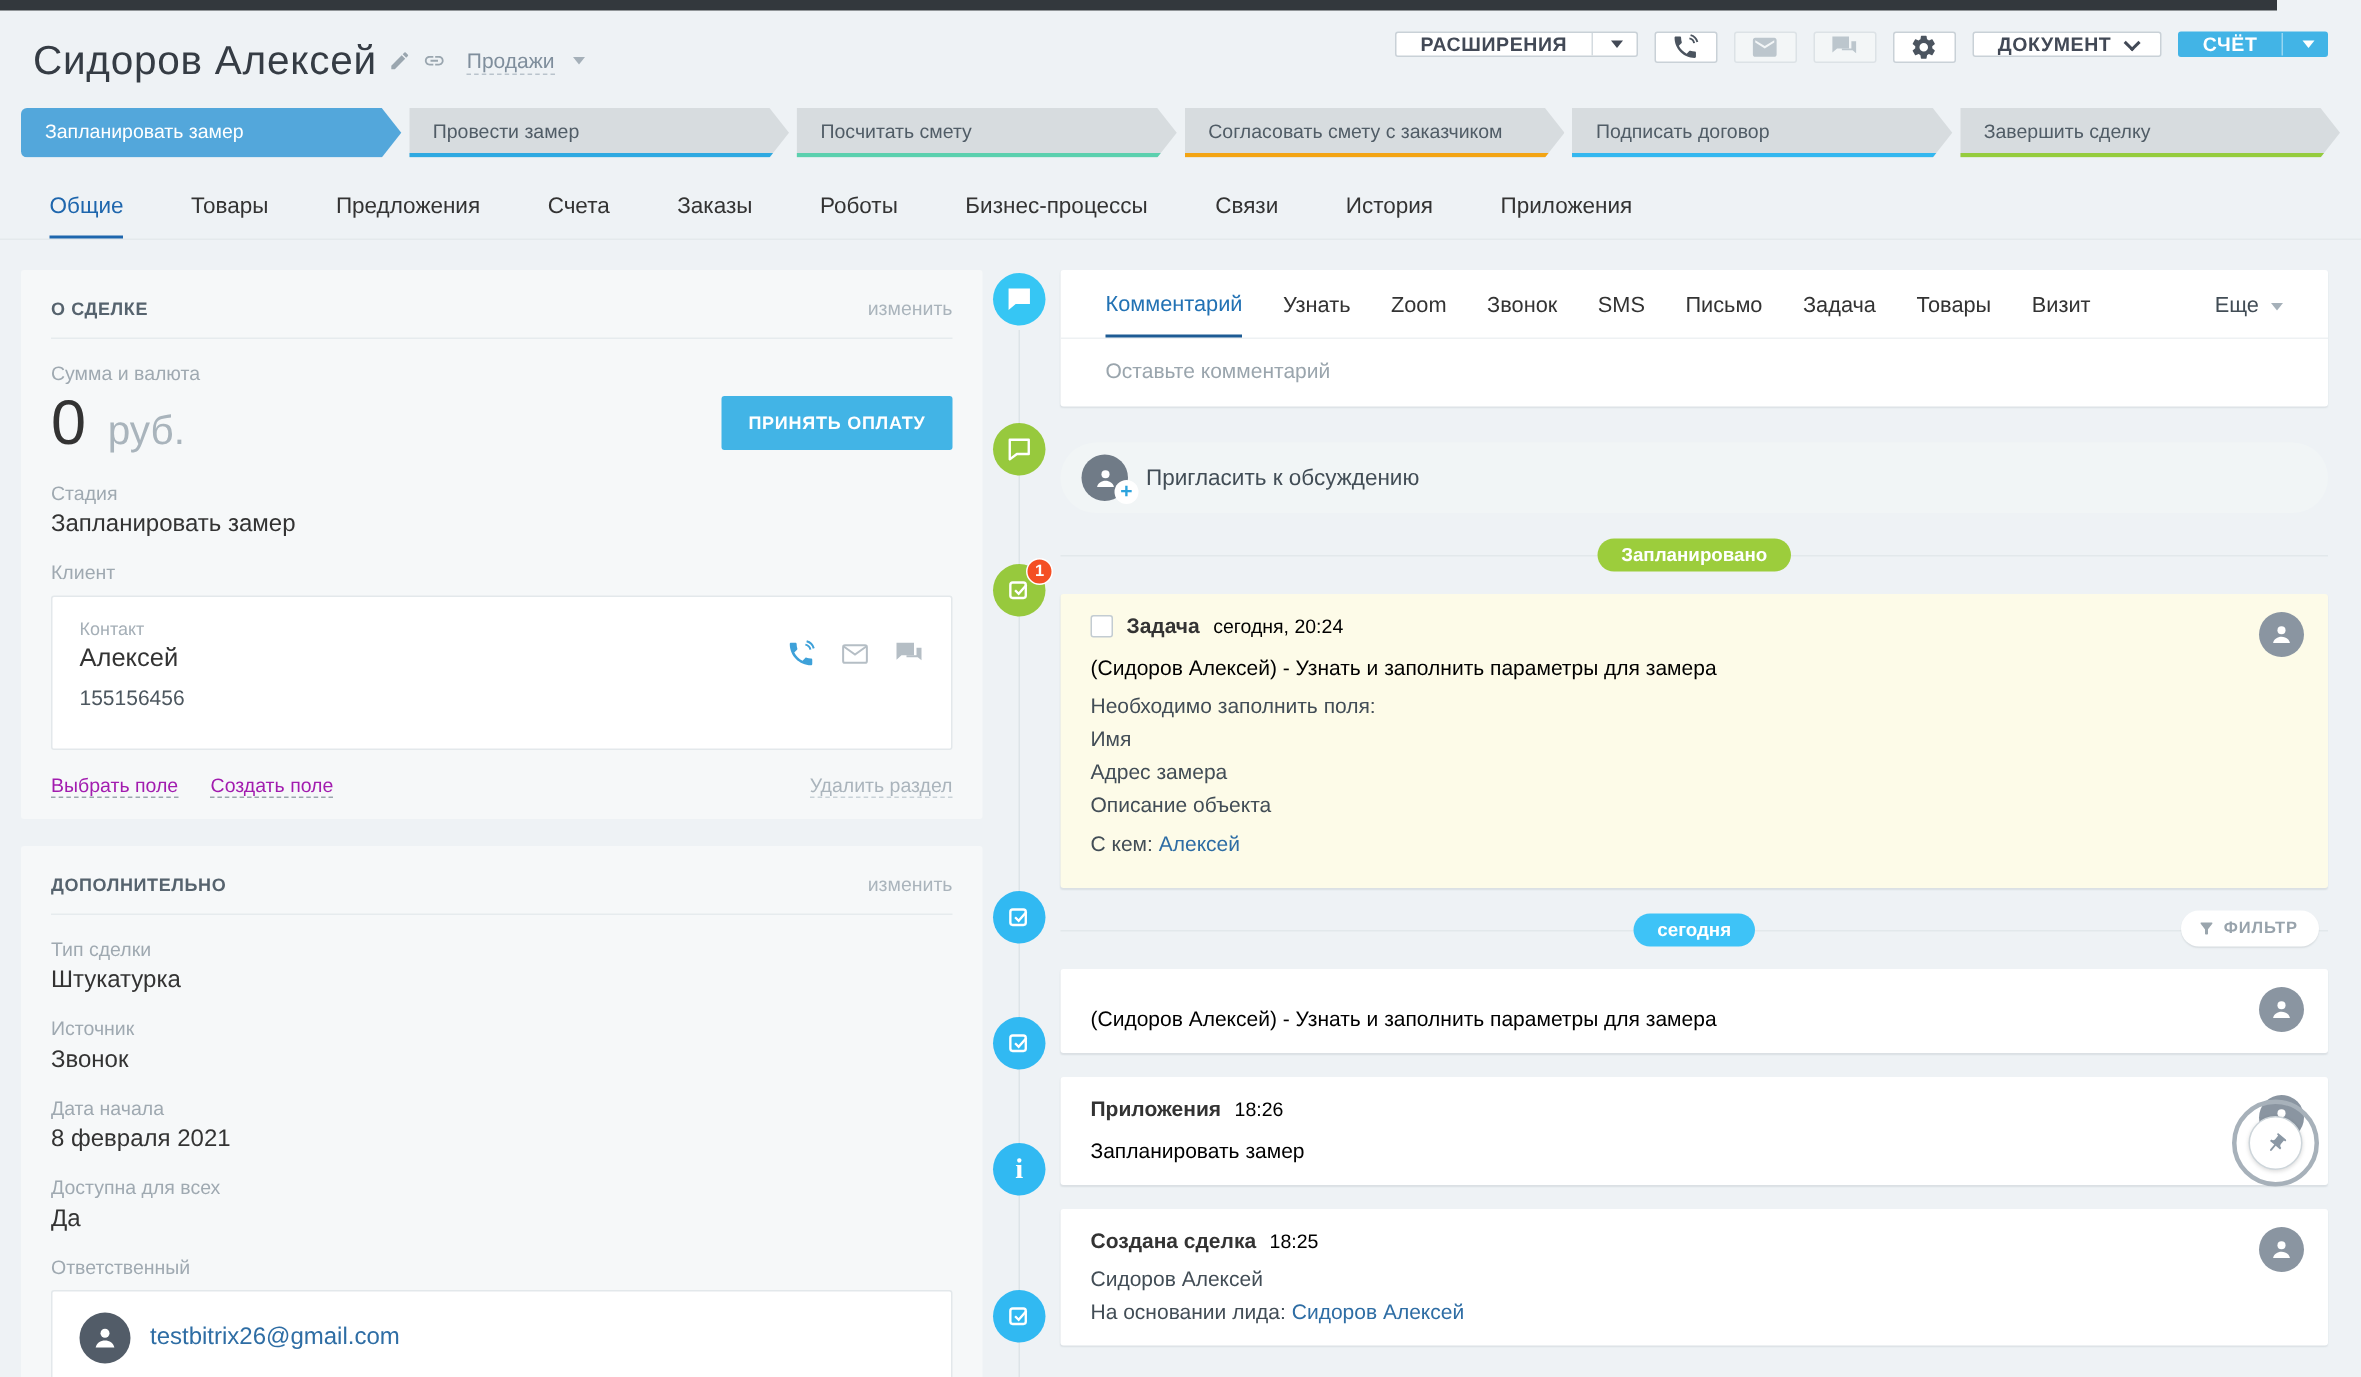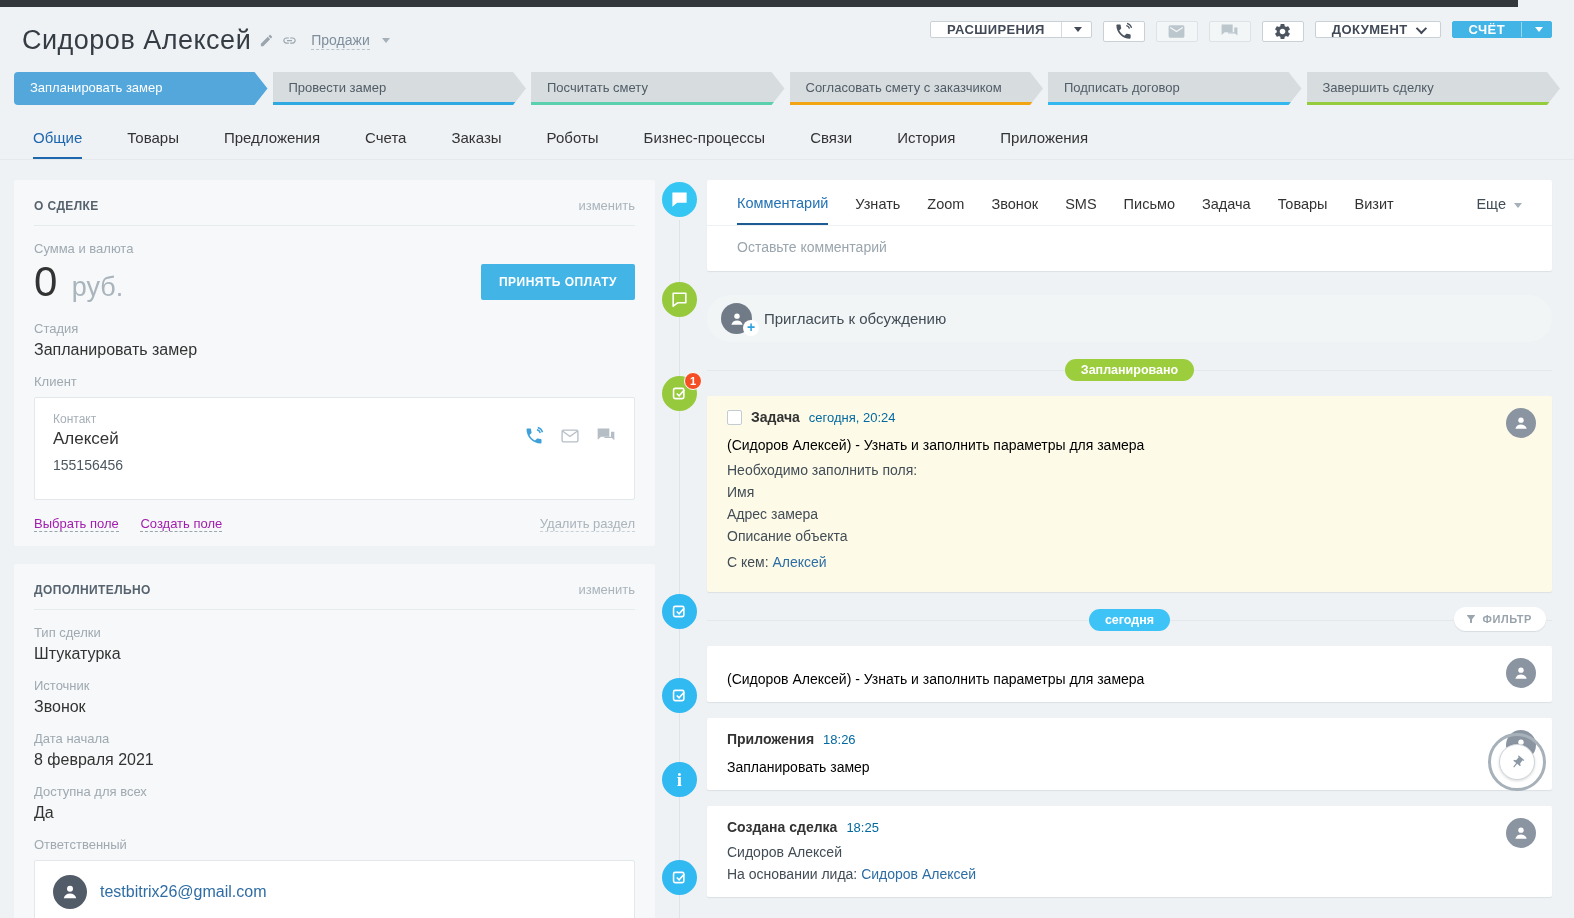--- a/index.html
+++ b/index.html
@@ -105,21 +105,21 @@
   .pill-green { background:#9ccd3c; }
   .pill-cyan { background:#3ec3f7; }
   .filter-btn { position:absolute; right:6px; top:-2px; z-index:1; background:#fff; border-radius:14px; padding:6px 14px 6px 11px; display:flex; align-items:center; gap:6px; font-size:11px; font-weight:700; letter-spacing:.6px; color:#98a3ac; cursor:pointer; box-shadow:0 1px 1px rgba(85,100,110,.15); }
   .filter-btn svg { width:12px; height:12px; fill:#9aa5ad; }
 
   .card { position:relative; background:#fff; border-radius:2px; box-shadow:0 1px 1px rgba(85,100,110,.12); padding:13px 20px 15px 20px; margin-bottom:16px; }
   .card.task { background:#fdfbe8; padding-bottom:22px; }
   .card-head { display:flex; align-items:center; gap:9px; }
   .checkbox { width:15px; height:15px; background:#fff; border:1px solid #c3ccd2; border-radius:2px; cursor:pointer; }
   .card-title { font-size:14px; font-weight:700; color:#333; }
-  .card-time { font-size:13px; color:#0369a1; }
+  .card-time { font-size:13px; color:#000000; }
   .card-ava { position:absolute; right:16px; top:12px; width:30px; height:30px; border-radius:50%; background:#8a95a1; display:flex; align-items:center; justify-content:center; cursor:pointer; }
   .card-ava svg { width:18px; height:18px; }
   .card-link { display:block; font-size:14px; color:#000000; margin-top:12px; cursor:pointer; }
   .card-line { font-size:14px; color:#424d56; margin-top:6px; }
   .card-line.first { margin-top:9px; }
   .withwho { margin-top:10px; font-size:14px; color:#424d56; }
 
   .pin-wrap { position:absolute; right:6px; top:15px; width:58px; height:58px; border:3px solid #a7b1ba; border-radius:50%; display:flex; align-items:center; justify-content:center; background:transparent; z-index:3; cursor:pointer; }
   .pin-inner { width:36px; height:36px; border-radius:50%; background:#fff; border:1px solid #cdd5da; display:flex; align-items:center; justify-content:center; box-shadow:0 1px 3px rgba(0,0,0,.15); }
   .pin-inner svg { width:15px; height:15px; fill:#8b98a5; transform:rotate(40deg); }

